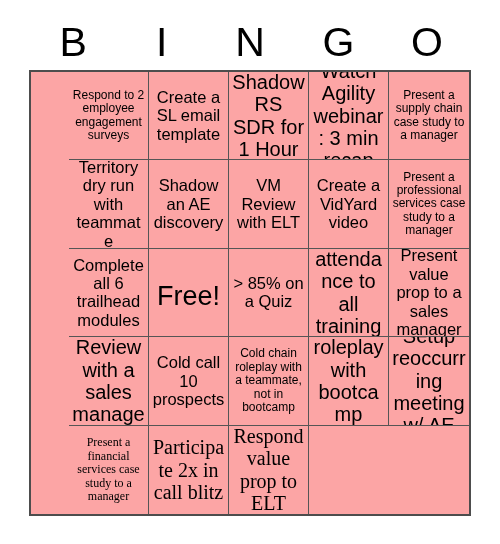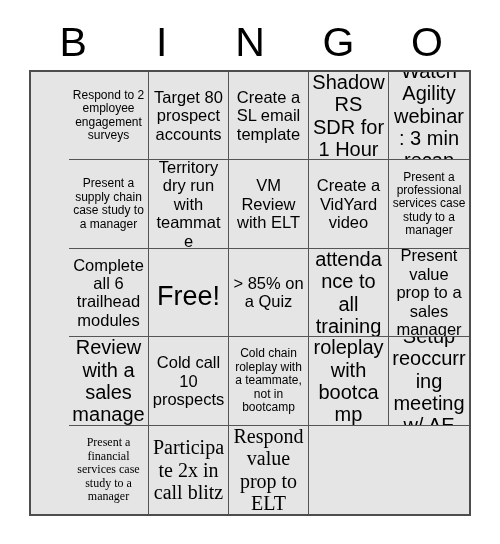--- a/index.html
+++ b/index.html
@@ -48,21 +48,21 @@
 
   
   #bingo-grid {
     position: absolute;
     left: 29px;
     top: 70px;
     width: 442px;
     height: 446px;
     box-sizing: border-box;
     border: 2px solid #4d4d4d;
-    background: #e5e5e5;
+    background: #fca5a5;
     display: grid;
     grid-template-columns: repeat(5, 1fr);
     grid-template-rows: repeat(5, 1fr);
     padding-left: 38px;
   }
   .bingo-cell {
     box-sizing: border-box;
     border-right: 1px solid #555555;
     border-bottom: 1px solid #555555;
     display: flex;
@@ -97,36 +97,36 @@
       <div class="header-letter">N</div>
       <div class="header-letter">G</div>
       <div class="header-letter">O</div>
     </div>
 
   <div id="bingo-grid">
       <div class="bingo-cell fs-s">
         <span class="cell-text">Respond to 2 employee engagement surveys</span>
       </div>
       <div class="bingo-cell fs-l">
-        <span class="cell-text">Target 80 prospect accounts</span>
-      </div>
-      <div class="bingo-cell fs-l">
         <span class="cell-text">Create a SL email template</span>
       </div>
       <div class="bingo-cell fs-m">
         <span class="cell-text">Shadow RS SDR for 1 Hour</span>
       </div>
       <div class="bingo-cell fs-m">
         <span class="cell-text">Watch Agility webinar: 3 min recap</span>
       </div>
       <div class="bingo-cell fs-s">
         <span class="cell-text">Present a supply chain case study to a manager</span>
       </div>
       <div class="bingo-cell fs-l">
         <span class="cell-text">Territory dry run with teammate</span>
+      </div>
+      <div class="bingo-cell fs-l">
+        <span class="cell-text">Shadow an AE discovery</span>
       </div>
       <div class="bingo-cell fs-l">
         <span class="cell-text">VM Review with ELT</span>
       </div>
       <div class="bingo-cell fs-l">
         <span class="cell-text">Create a VidYard video</span>
       </div>
       <div class="bingo-cell fs-s">
         <span class="cell-text">Present a professional services case study to a manager</span>
       </div>

